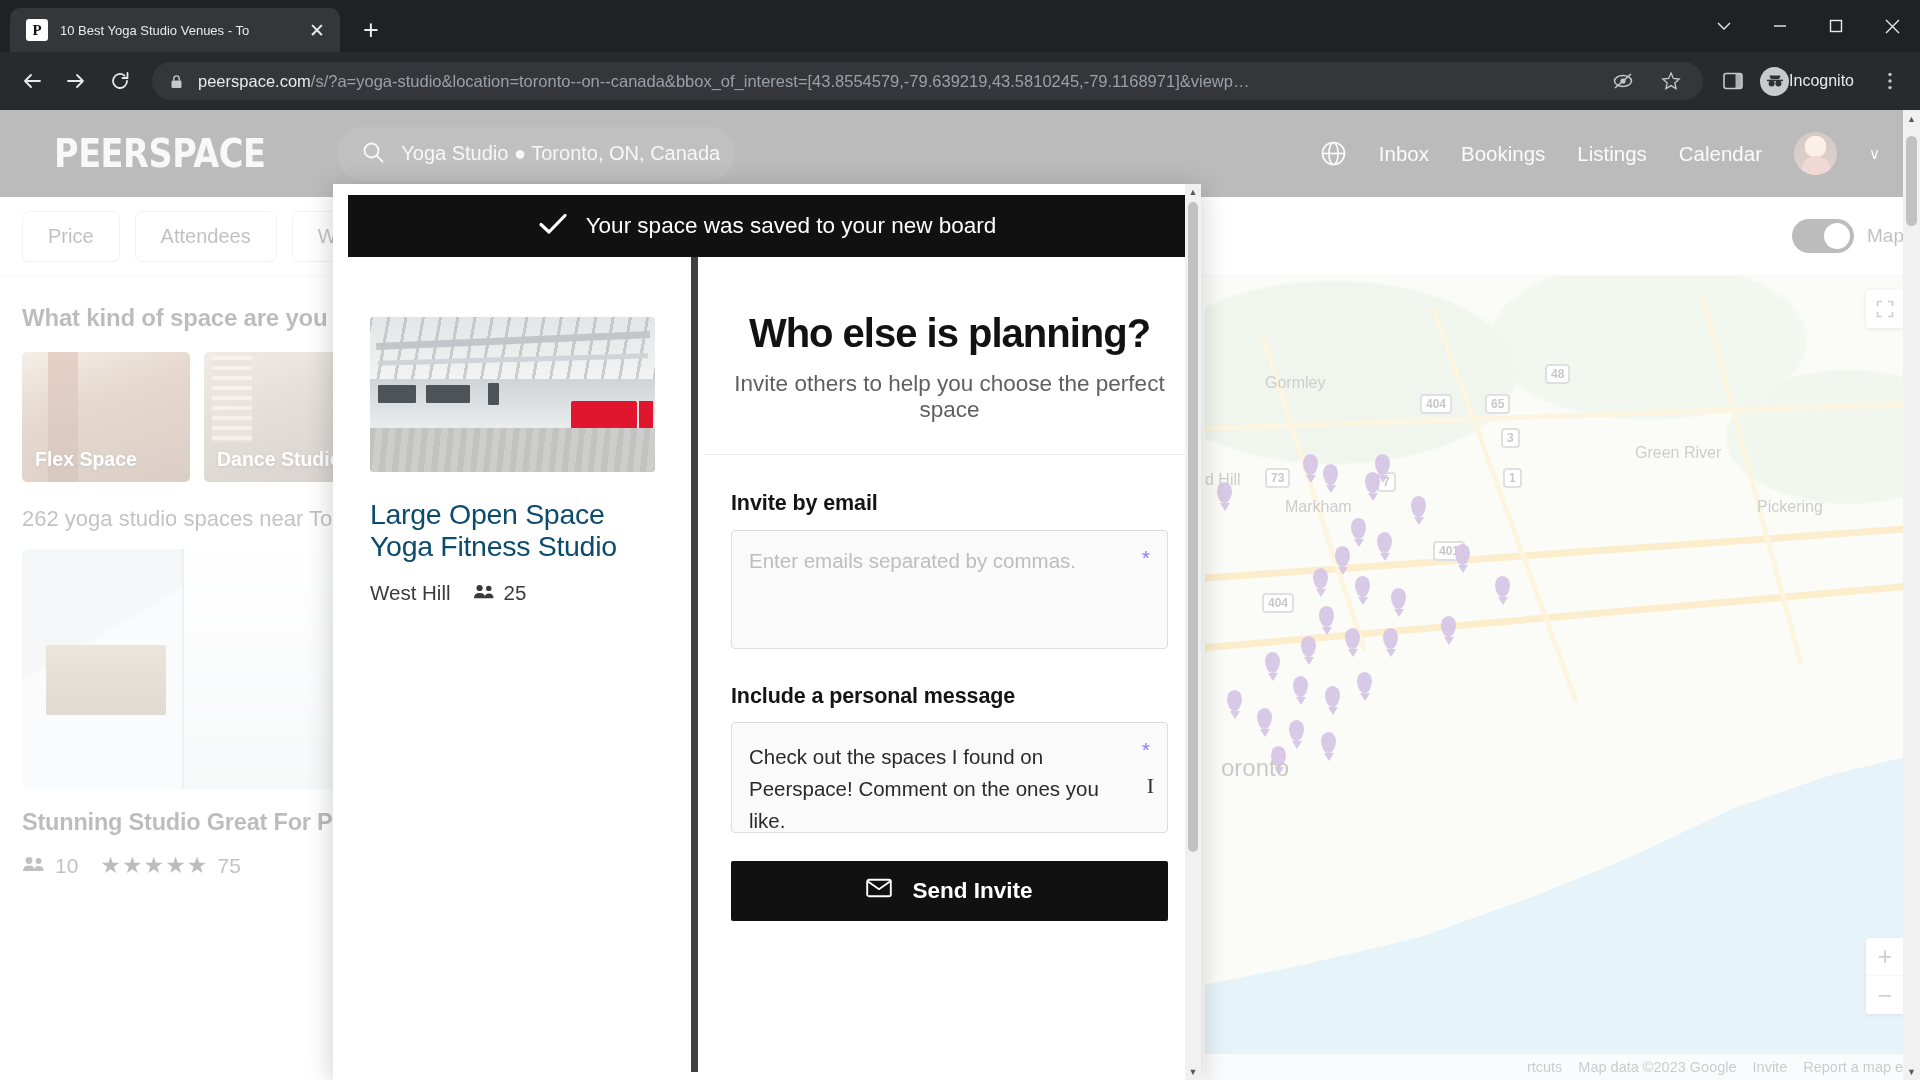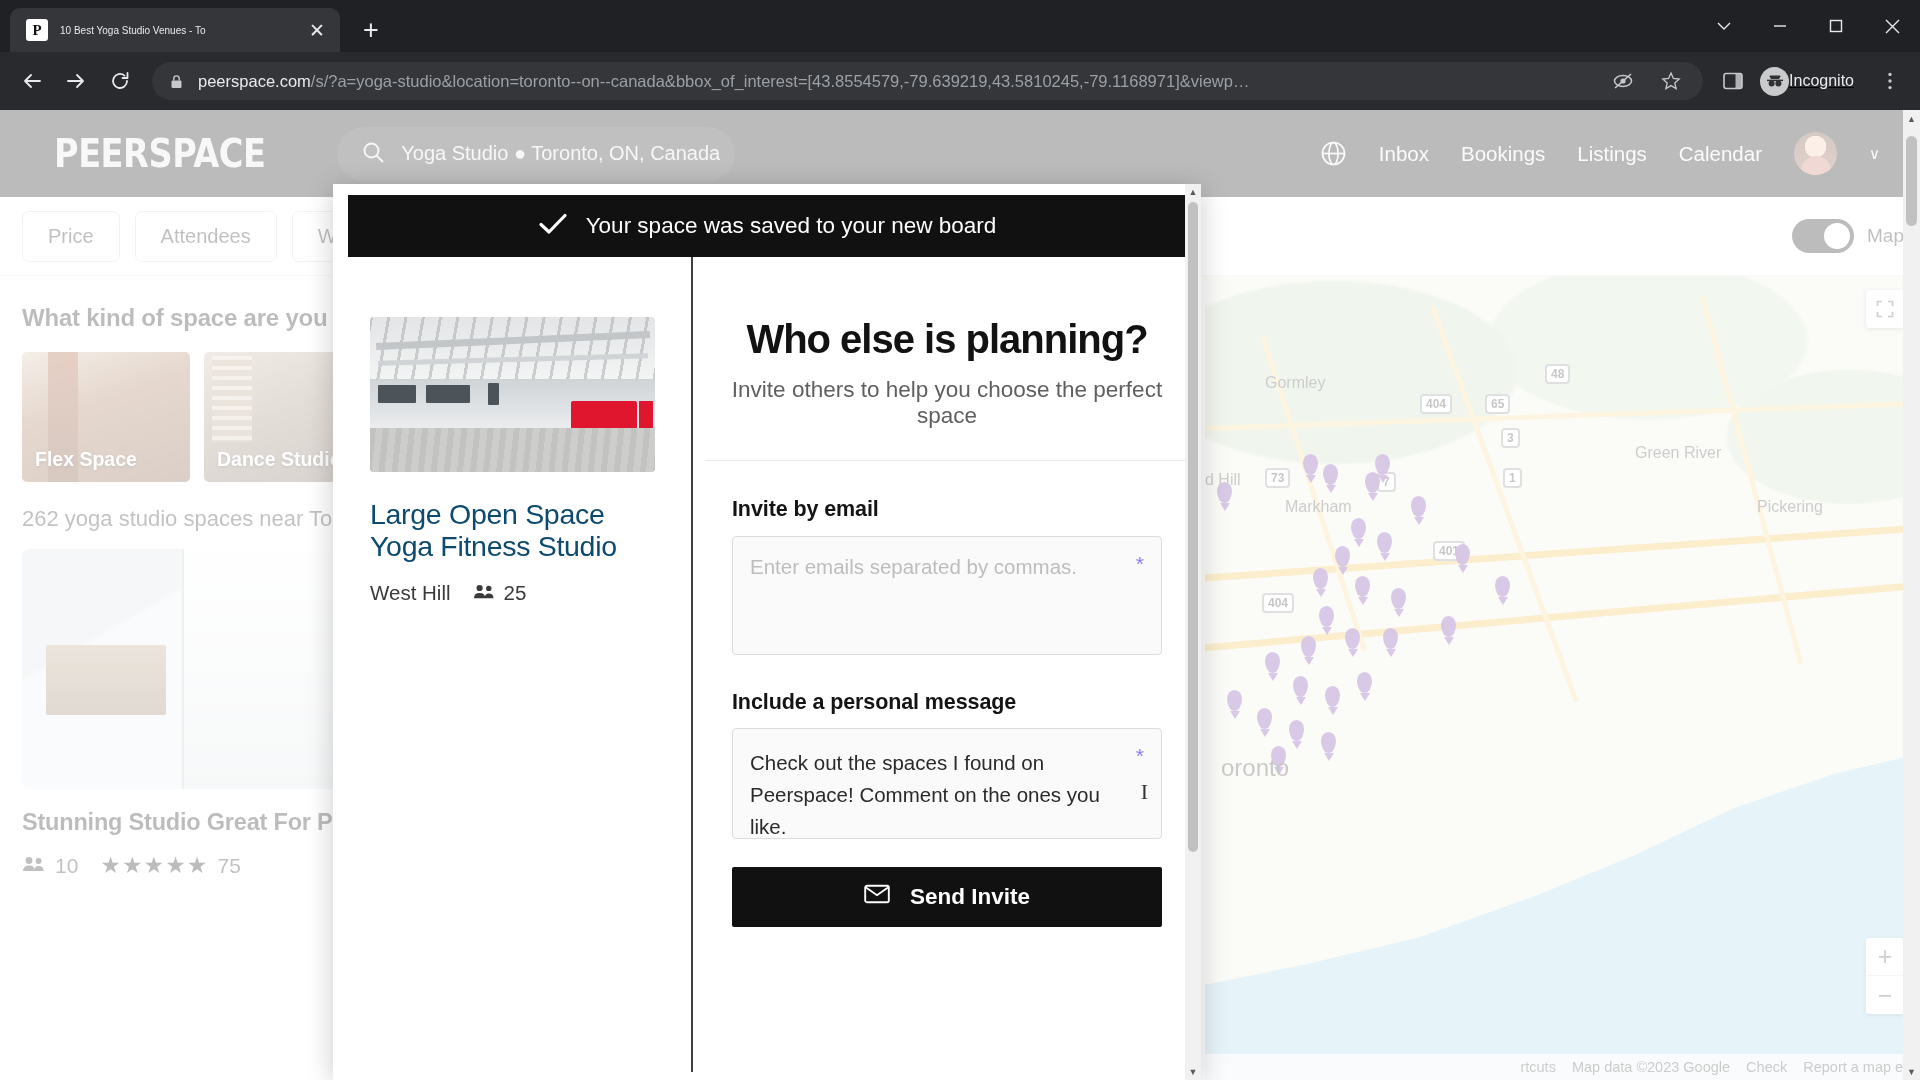--- a/index.html
+++ b/index.html
@@ -21,21 +21,21 @@
     height: 44px; width: 330px; background: #35363a; border-radius: 10px 10px 0 0;
     display: flex; align-items: center; padding: 0 10px 0 16px; gap: 12px;
   }
   .tab-favicon {
     width: 22px; height: 22px; background: #fff; border-radius: 3px;
     display: flex; align-items: center; justify-content: center;
     color: #111; font-weight: 700; font-size: 15px; flex: 0 0 auto;
     font-family: "Liberation Serif", serif;
   }
   .tab-title {
-    color: #e8eaed; font-size: 10px; white-space: nowrap; overflow: hidden;
+    color: #e8eaed; font-size: 13px; white-space: nowrap; overflow: hidden;
     flex: 1; mask-image: linear-gradient(to right, #000 84%, transparent 100%);
     -webkit-mask-image: linear-gradient(to right, #000 84%, transparent 100%);
   }
   .tab-close {
     width: 26px; height: 26px; flex: 0 0 auto; color: #e8eaed;
     display: flex; align-items: center; justify-content: center; font-size: 19px;
   }
   .newtab {
     width: 38px; height: 38px; margin-left: 12px; margin-bottom: 3px;
     display: flex; align-items: center; justify-content: center;
@@ -68,21 +68,21 @@
     mask-image: linear-gradient(to right, #000 97%, transparent 100%);
     -webkit-mask-image: linear-gradient(to right, #000 97%, transparent 100%);
   }
   .omnibox-text b { color: #e8eaed; font-weight: 400; }
   .tb-icon {
     width: 36px; height: 36px; display: flex; align-items: center;
     justify-content: center; color: #c5c8cc; flex: 0 0 auto;
   }
   .incognito-pill {
     height: 36px; border-radius: 18px; display: flex; align-items: center;
-    padding: 0 14px 0 5px; flex: 0 0 auto; text-decoration: underline;
+    padding: 0 14px 0 5px; flex: 0 0 auto;
   }
   .avatar-circle {
     width: 29px; height: 29px; border-radius: 50%; background: #c9cacc;
     display: flex; align-items: center; justify-content: center;
   }
   .incognito-label { color: #e8eaed; font-size: 16px; }
 
   
   .viewport {
     position: absolute; top: 110px; left: 0; width: 1920px; height: 970px;
@@ -315,21 +315,21 @@
   .space-title {
     margin-top: 26px; font-size: 28.5px; line-height: 1.13; color: #0c4a6e;
     font-weight: 400; letter-spacing: -0.3px; width: 285px;
   }
   .space-meta {
     margin-top: 19px; display: flex; align-items: center; gap: 22px;
     font-size: 20.5px; color: #3a3a3a;
   }
   .space-meta .grp { display: flex; align-items: center; gap: 8px; }
 
-  .modal-right { flex: 1; border-left: 2px solid #404040; padding: 12px; }
+  .modal-right { flex: 1; border-left: 7px solid #404040; padding: 6px; }
   .right-head { padding: 48px 24px 31px 24px; border-bottom: 1px solid #e9e9e9; }
   .invite-title {
     font-size: 40px; font-weight: 700; color: #121212; text-align: center;
     letter-spacing: -1px;
   }
   .invite-sub {
     margin-top: 15px; font-size: 22.5px; color: #5f5f5f; text-align: center;
   }
   .form { padding: 36px 27px 0 27px; }
   .form-label {
@@ -622,21 +622,21 @@
               <path d="M1.5 6 V1.5 H6 M12 1.5 H16.5 V6 M16.5 12 V16.5 H12 M6 16.5 H1.5 V12" stroke="#555" stroke-width="1.7" fill="none"></path>
             </svg>
         </div>
         <div class="map-zoom">
           <div>+</div>
           <div>−</div>
         </div>
         <div class="map-footer">
           <span>rtcuts</span>
           <span>Map data ©2023 Google</span>
-          <span>Check</span>
+          <span>Invite</span>
           <span>Report a map er</span>
         </div>
       </div>
     </div>
 
     <div class="backdrop"></div>
 
     <div class="modal">
       <div class="toast">
         <span>

